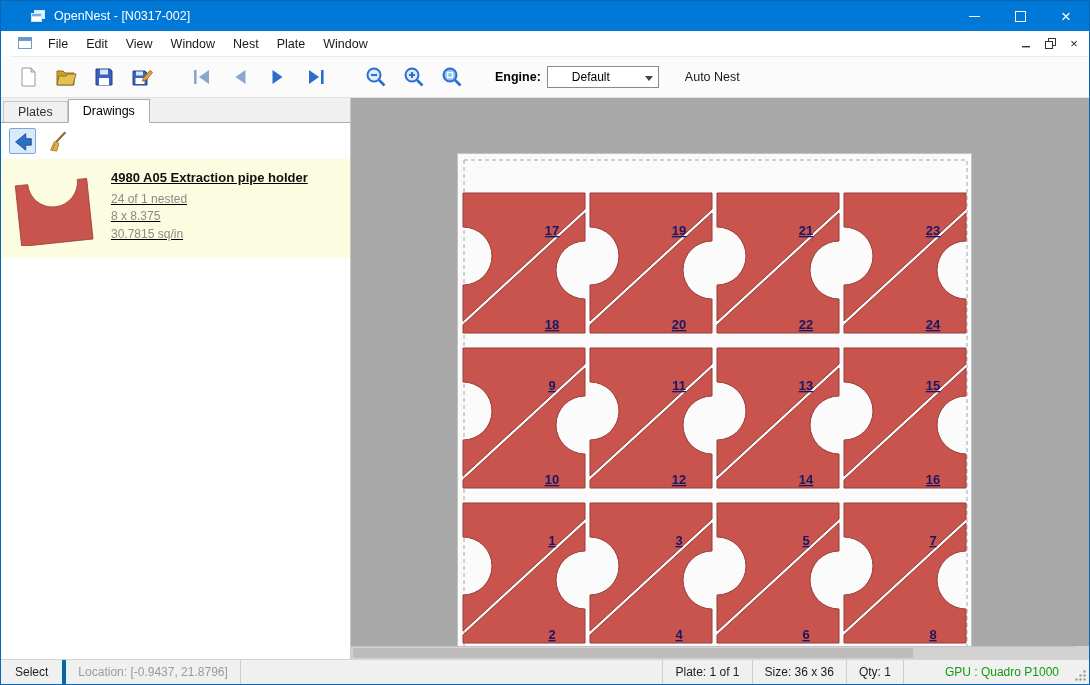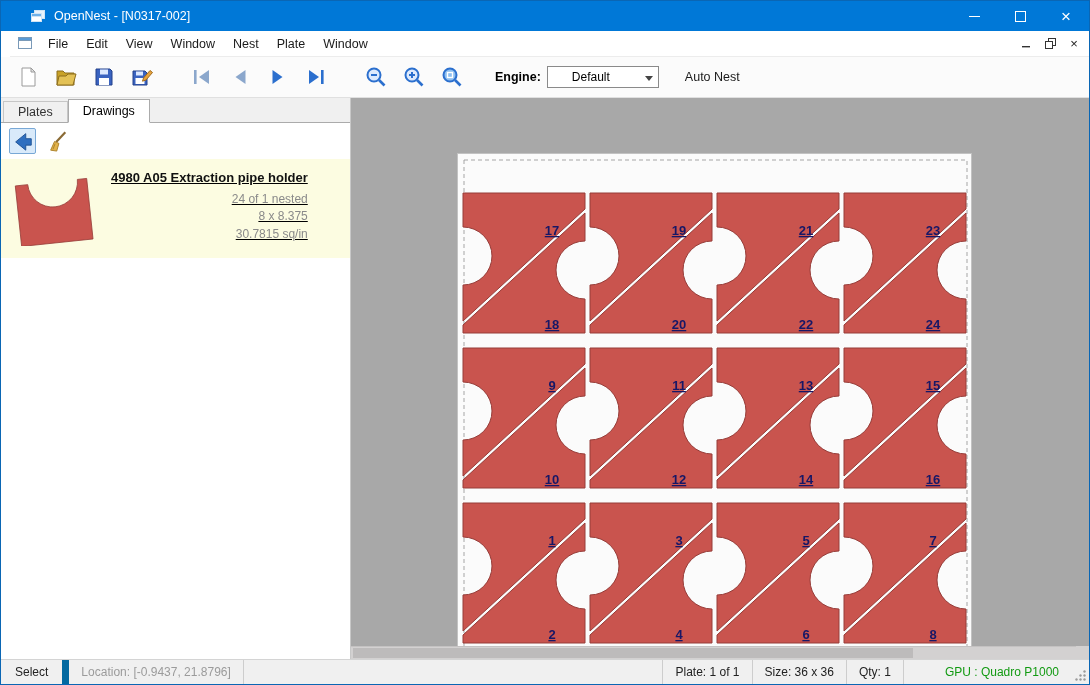--- a/index.html
+++ b/index.html
@@ -36,21 +36,21 @@
   .tb-group-gap{width:22px;}
   .engine-label{font-weight:bold;font-size:12.5px;margin:0 6px 0 24px;}
   .combo{width:112px;height:22px;border:1px solid #8a8a8a;background:#fff;display:flex;align-items:center;font-size:12px;padding-left:24px;position:relative;}
   .combo .combo-arrow{position:absolute;right:5px;top:9px;width:0;height:0;border-left:4px solid transparent;border-right:4px solid transparent;border-top:5px solid #444;}
   .auto-nest{font-size:12.5px;margin-left:26px;color:#1a1a1a;}
 
   
   .content{position:absolute;left:0;top:97px;right:0;bottom:25px;display:flex;}
 
   
-  .left-panel{width:350px;background:#fff;border-right:1px solid #c8c8c8;display:flex;flex-direction:column;text-align:right;}
+  .left-panel{width:350px;background:#fff;border-right:1px solid #c8c8c8;display:flex;flex-direction:column;}
   .tabstrip{height:25px;background:#f0f0f0;display:flex;align-items:flex-end;padding-left:2px;border-bottom:1px solid #ababab;}
   .tab{font-size:12.5px;padding:0 14px;display:flex;align-items:center;justify-content:center;cursor:default;}
   .tab-inactive{height:21px;background:#f0f0f0;border:1px solid #c6c6c6;border-bottom:none;color:#333;}
   .tab-active{height:24px;background:#fff;border:1px solid #ababab;border-bottom:1px solid #fff;margin-bottom:-1px;position:relative;z-index:2;}
   .panel-toolbar{height:36px;display:flex;align-items:center;gap:8px;padding:0 8px;background:#fff;}
   .panel-btn{width:27px;height:26px;display:flex;align-items:center;justify-content:center;border:1px solid transparent;border-radius:2px;}
   .panel-btn.checked{background:#d9eafa;border-color:#78a8d6;}
   .drawing-item{background:#fcfce1;display:flex;padding:9px 10px 12px 12px;gap:16px;cursor:default;}
   .thumb{width:82px;height:78px;flex:0 0 auto;}
   .item-text{padding-top:2px;text-decoration:underline;}
@@ -63,21 +63,21 @@
   .plate svg{position:absolute;left:0;top:0;}
   .part{fill:var(--part-fill);stroke:var(--part-stroke);stroke-width:1;}
   .part-label{fill:var(--label-color);font:700 13px "Liberation Sans",sans-serif;text-anchor:middle;text-decoration:underline;}
   .hscrollbar{position:absolute;left:0;right:0;bottom:0;height:13px;background:#d3d1d1;border-top:1px solid #c4c2c2;}
   .hscroll-thumb{position:absolute;left:2px;top:1px;height:10px;width:560px;background:#bdbbbb;}
   .scroll-corner{position:absolute;right:0;bottom:0;width:13px;height:13px;background:#d3d1d1;}
 
   
   .statusbar{position:absolute;left:0;bottom:0;right:0;height:25px;background:#f0f0f0;border-top:1px solid #d4d4d4;display:flex;align-items:center;font-size:12px;color:#222;}
   .sb-seg{height:100%;display:flex;align-items:center;padding:0 12px;}
-  .sb-mode{border-right:7px solid #0369a1;padding:1px 14px;}
+  .sb-mode{border-right:4px solid #0369a1;padding:1px 14px;}
   .sb-location{color:#9b9b9b;border-right:1px solid #cdcdcd;}
   .sb-spacer{flex:1;}
   .sb-right{border-left:1px solid #cdcdcd;}
   .sb-gpu{color:var(--gpu-color);padding-left:41px;}
   .sb-grip{width:18px;height:100%;display:flex;align-items:flex-end;justify-content:flex-end;padding:0 2px 2px 0;}
 </style>
 </head>
 <body>
 
 <div id="app">

